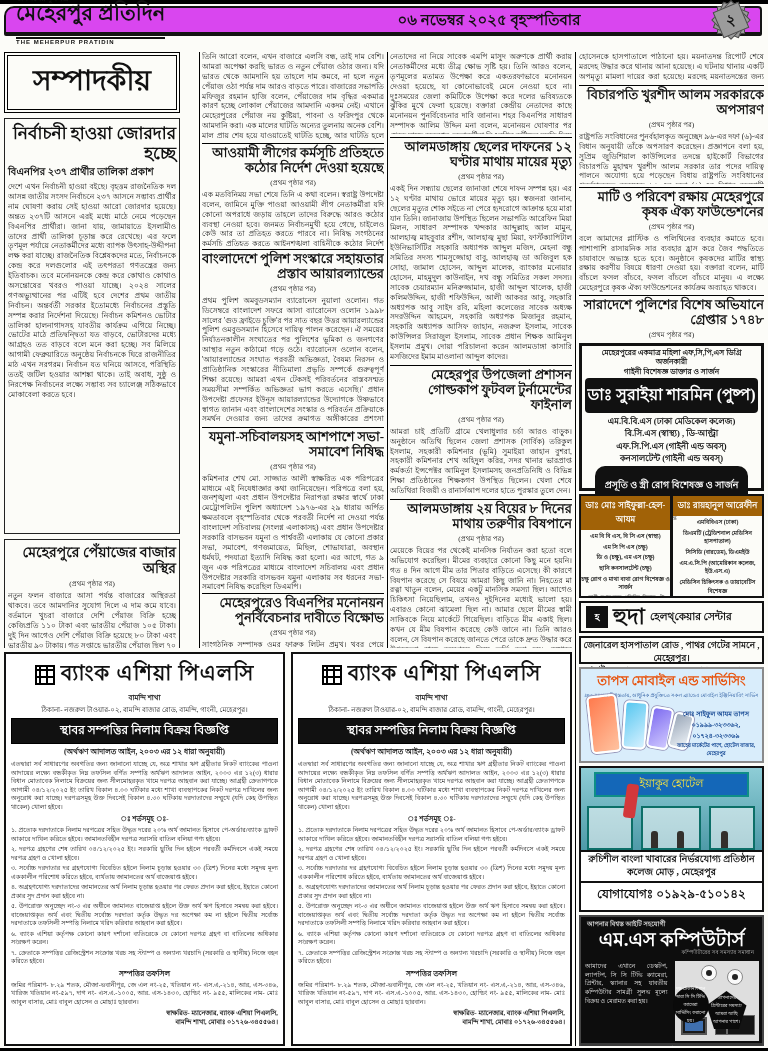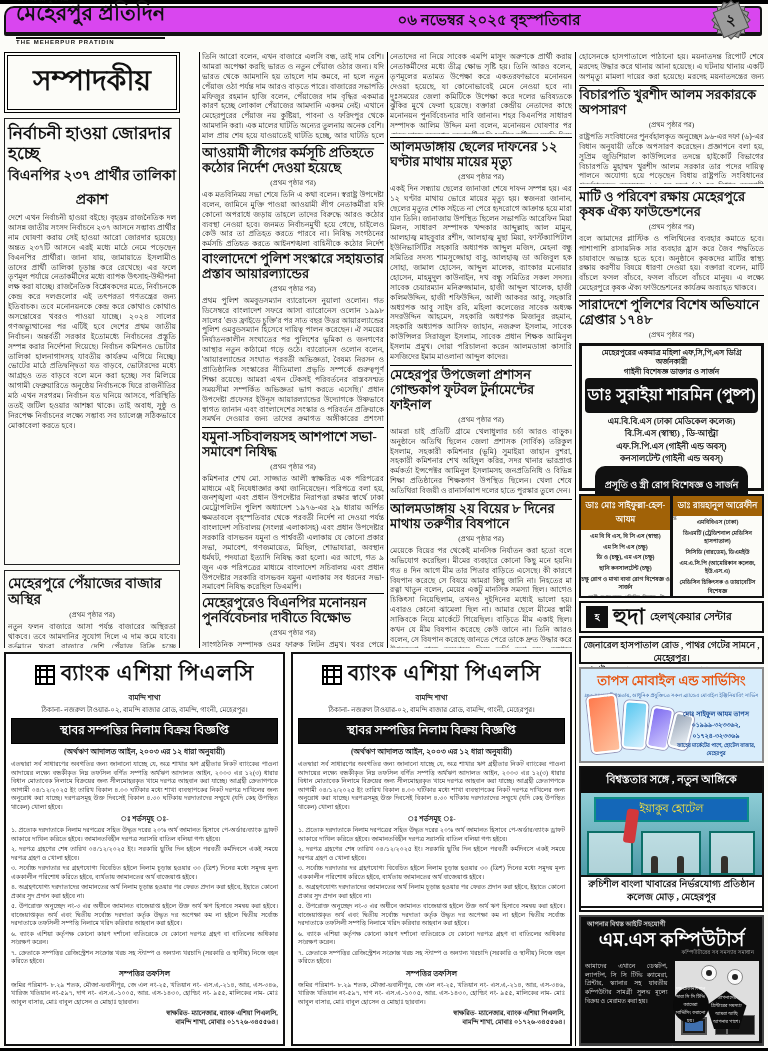--- a/index.html
+++ b/index.html
@@ -31,22 +31,22 @@
   #col2{left:202px;width:182px;height:596px;}
   #col3{left:390px;width:182px;height:596px;}
   #col4{left:579px;width:185px;height:994px;}
   .vrule{position:absolute;width:1px;background:#000;top:52px;}
   #vr1{left:199px;height:596px;} #vr2{left:387px;height:596px;} #vr3{left:575px;height:994px;}
 
   .ed-box{border:1px solid #000;padding:2px;margin-bottom:5px;}
   .ed-box span{display:block;border:1px solid #000;font-size:28px;font-weight:800;text-align:center;padding:3px 0;}
 
   .lead{font-size:7.5px;line-height:1.32;text-align:justify;margin:0 0 2px 0;overflow:hidden;}
-  .article .headline{font-size:13px;font-weight:800;text-align:left;line-height:1.15;margin:2px 0 1px 0;}
-  .article .subhead{font-size:14px;font-weight:700;text-align:center;margin:1px 0;}
+  .article .headline{font-size:13px;font-weight:800;text-align:right;line-height:1.15;margin:2px 0 1px 0;}
+  .article .subhead{font-size:10px;font-weight:700;text-align:left;margin:1px 0;}
   .article .dateline{font-size:7px;text-align:center;margin:0 0 1px 0;}
   .article .body{font-size:7.5px;line-height:1.32;text-align:justify;margin:0;overflow:hidden;}
   #col2 .article,#col3 .article,#col4news .article{border-top:1.5px solid #000;margin-top:3px;}
   #col1 .article{border:1px solid #222;padding:3px;margin-bottom:5px;}
   #col1 .a0 .headline{font-size:17px;} #col1 .a1 .headline{font-size:14px;}
   #col1 .a0 .body{height:348px;} #col1 .a1 .body{height:92px;}
   #col2 .lead{max-height:88px;} #col2 .a0 .body{max-height:56px;}
   #col2 .a1 .body{max-height:128px;} #col2 .a2 .body{max-height:116px;} #col2 .a3 .body{max-height:70px;}
   #col3 .lead{max-height:82px;} #col3 .a0 .body{max-height:196px;}
   #col3 .a1 .body{max-height:88px;} #col3 .a2 .body{max-height:126px;}
@@ -291,21 +291,20 @@
       <div class="phone p3"></div>
       <div class="phone p4"></div>
       <div class="tcontact">
         <div class="towner">মোঃ সাইফুল আযম তাপস</div>
         <div class="tphones">০১৯৯৯-৩২৩৩৬২, ০১৭২৪-৩২৩৩৬৯</div>
         <div class="taddr">জাহের মার্কেটের পাশে, হোটেল বাজার, মেহেরপুর</div>
       </div>
     </div>
 
     <div class="ad hotel">
-      <div class="htag">বিশ্বস্ততার সঙ্গে , নতুন আঙ্গিকে</div>
       <div class="photo">
         <div class="sign">ইয়াকুব হোটেল</div>
         <div class="glass g1"></div>
         <div class="glass g2"></div>
         <div class="glass g3"></div>
         <div class="cloth"></div>
         <div class="fig f1"></div>
         <div class="fig f2"></div>
         <div class="fig f3"></div>
       </div>

